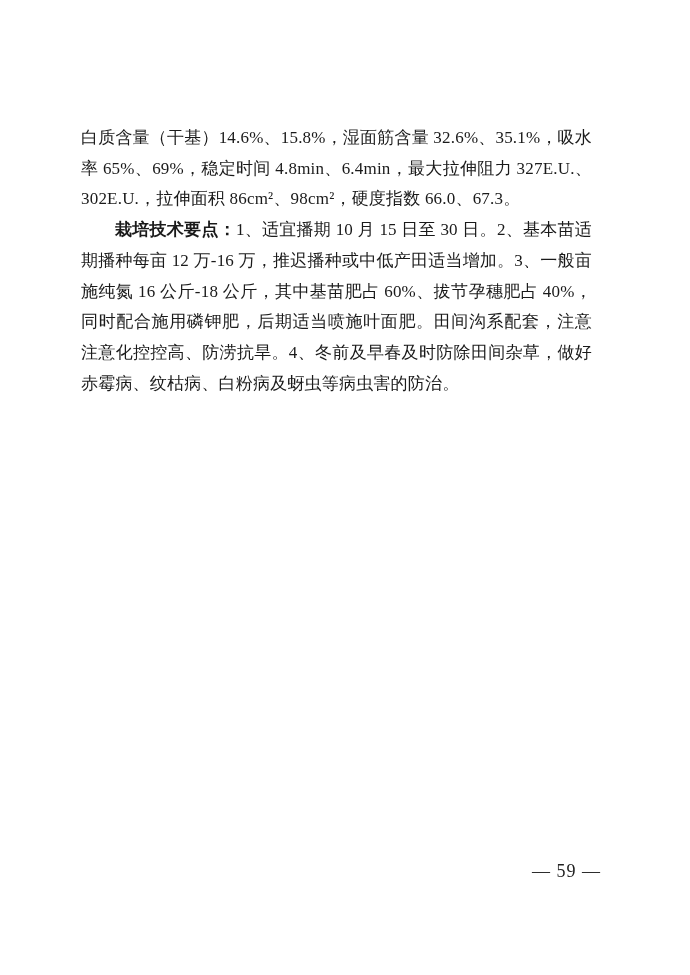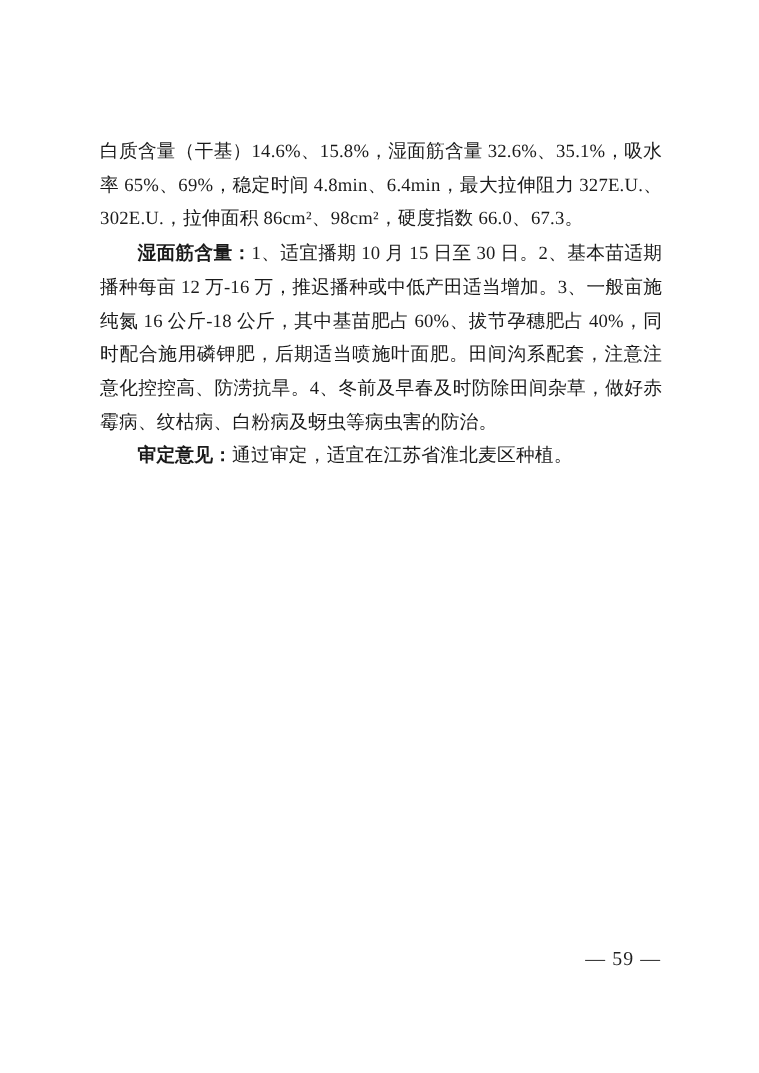--- a/index.html
+++ b/index.html
@@ -13,21 +13,21 @@
     position: relative;
     overflow: hidden;
   }
   .page {
     position: absolute;
     inset: 0;
     background: #ffffff;
   }
   .content {
     position: absolute;
-    left: 91px;
+    left: 81px;
     top: 123px;
     width: 511px;
   }
   .para {
     margin: 0;
     font-family: "Liberation Serif", "DejaVu Serif", serif;
     font-size: 17px;
     line-height: 30.7px;
     text-align: justify;
     color: #1a1a1a;
@@ -54,20 +54,19 @@
 </style>
 </head>
 <body>
 
 <div class="page">
   <main class="content">
 
     <p class="para"><span>白质含量（干基）14.6%、15.8%，湿面筋含量 32.6%、35.1%，吸水率 65%、69%，稳定时间 4.8min、6.4min，最大拉伸阻力 327E.U.、302E.U.，拉伸面积 86cm²、98cm²，硬度指数 66.0、67.3。</span></p>
 
 
-    <p class="para indent"><span class="label">湿面筋含量：</span><span>1、适宜播期 10 月 15 日至 30 日。2、基本苗适期播种每亩 12 万-16 万，推迟播种或中低产田适当增加。3、一般亩施纯氮 16 公斤-18 公斤，其中基苗肥占 60%、拔节孕穗肥占 40%，同时配合施用磷钾肥，后期适当喷施叶面肥。田间沟系配套，注意注意化控控高、防涝抗旱。4、冬前及早春及时防除田间杂草，做好赤霉病、纹枯病、白粉病及蚜虫等病虫害的防治。</span></p>
+    <p class="para indent"><span class="label">栽培技术要点：</span><span>1、适宜播期 10 月 15 日至 30 日。2、基本苗适期播种每亩 12 万-16 万，推迟播种或中低产田适当增加。3、一般亩施纯氮 16 公斤-18 公斤，其中基苗肥占 60%、拔节孕穗肥占 40%，同时配合施用磷钾肥，后期适当喷施叶面肥。田间沟系配套，注意注意化控控高、防涝抗旱。4、冬前及早春及时防除田间杂草，做好赤霉病、纹枯病、白粉病及蚜虫等病虫害的防治。</span></p>
 
-    <p class="para indent"><span class="label">审定意见：</span><span>通过审定，适宜在江苏省淮北麦区种植。</span></p>
 
   </main>
 
   <div class="page-number">— 59 —</div>
 </div>
 
 </body></html>

